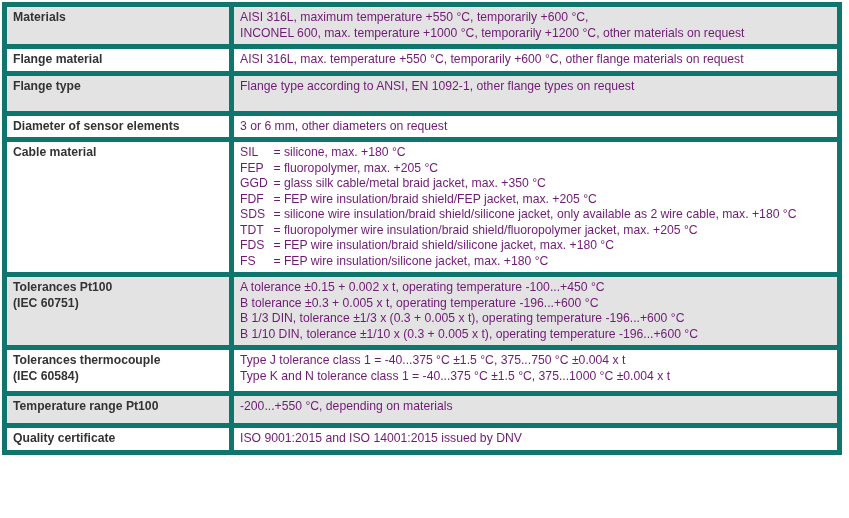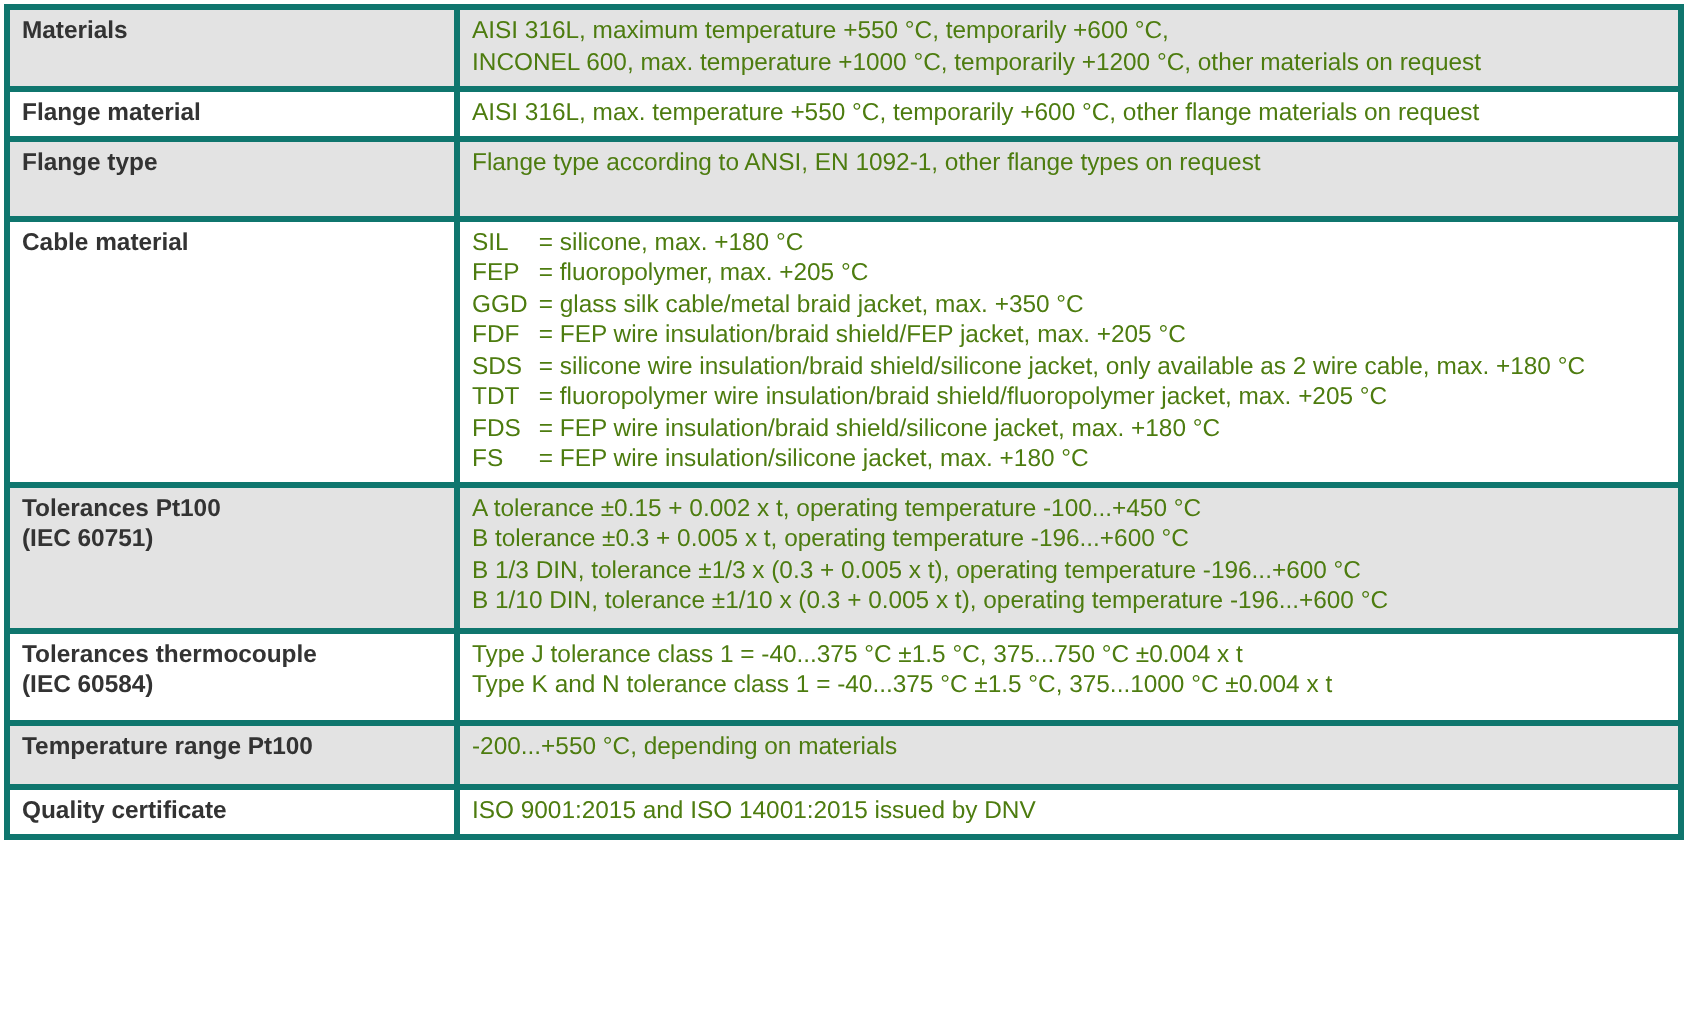--- a/index.html
+++ b/index.html
@@ -6,31 +6,31 @@
   body { width: 849px; height: 518px; overflow: hidden; position: relative; }
   .spec-table {
     position: absolute; left: 2px; top: 2px;
     width: 840px;
     border-collapse: collapse;
     font-family: "Liberation Sans", sans-serif;
     font-size: 12.2px;
     color: #2b2b2b;
   }
   .spec-table td {
-    border: 3px solid #0f766e;
+    border: 5px solid #0f766e;
     vertical-align: top;
     padding: 3px 0 3px 6px;
     line-height: 15.5px;
   }
   .spec-table td.label {
     width: 216px;
     font-weight: bold;
     color: #333333;
   }
-  .spec-table td.value { color: #4d7c0f; margin-top: 44px; }
+  .spec-table td.value { color: #701a75; margin-top: 44px; }
   tr.shaded td { background: #e3e3e3; }
   tr.plain td { background: #ffffff; }
   .line { display: block; white-space: nowrap; }
   .code { display: inline-block; width: 30px; }
 </style>
 </head>
 <body>
 
 <table class="spec-table">
   <tbody>
@@ -56,20 +56,28 @@
 
     <tr class="shaded" style="height:40px">
       <td class="label">
         <span class="line">Flange type</span>
       </td>
       <td class="value">
         <span class="line">Flange type according to ANSI, EN 1092-1, other flange types on request</span>
       </td>
     </tr>
 
+    <tr class="plain" style="height:24px">
+      <td class="label">
+        <span class="line">Diameter of sensor elements</span>
+      </td>
+      <td class="value">
+        <span class="line">3 or 6 mm, other diameters on request</span>
+      </td>
+    </tr>
 
 
     <tr class="plain" style="height:128px">
       <td class="label">
         <span class="line">Cable material</span>
       </td>
       <td class="value">
         <span class="line"><span class="code">SIL</span> <span>= silicone, max. +180 °C</span></span>
         <span class="line"><span class="code">FEP</span> <span>= fluoropolymer, max. +205 °C</span></span>
         <span class="line"><span class="code">GGD</span> <span>= glass silk cable/metal braid jacket, max. +350 °C</span></span>

